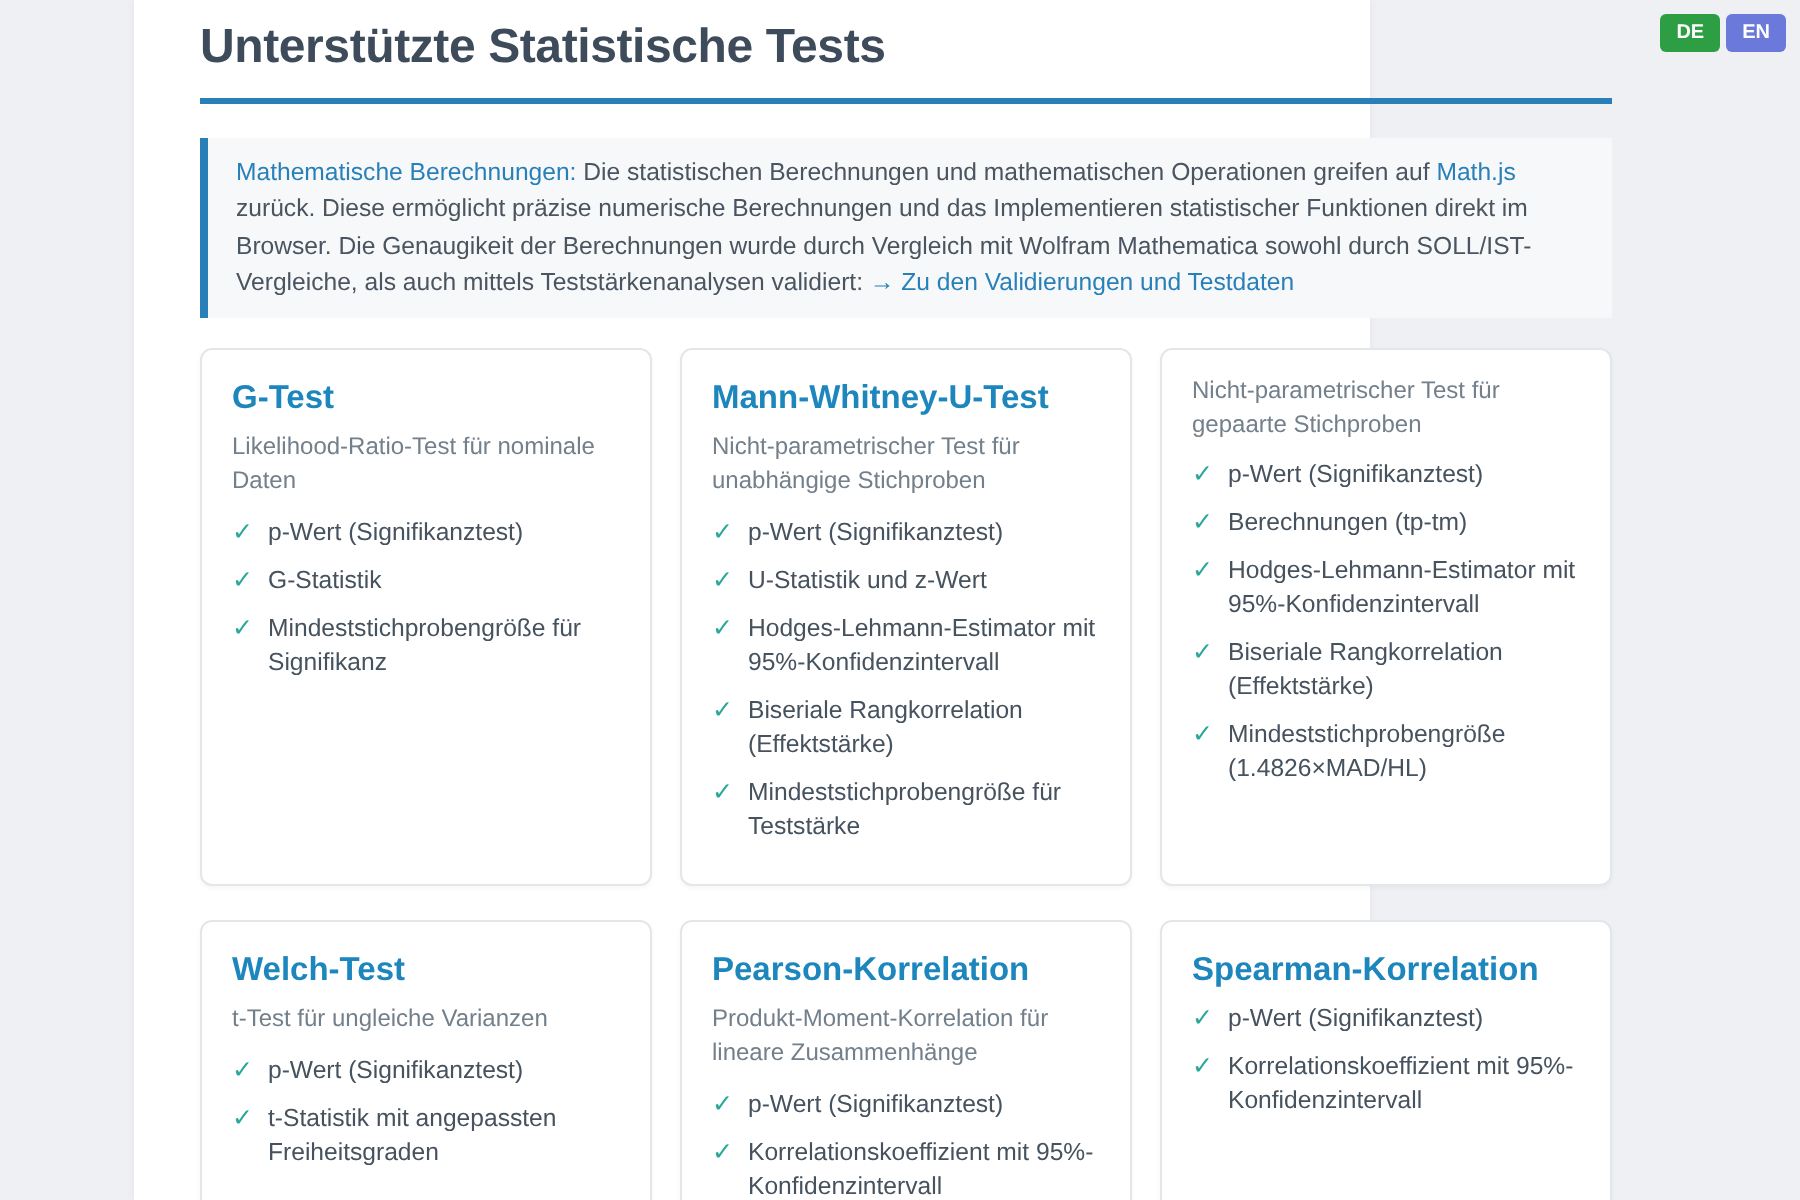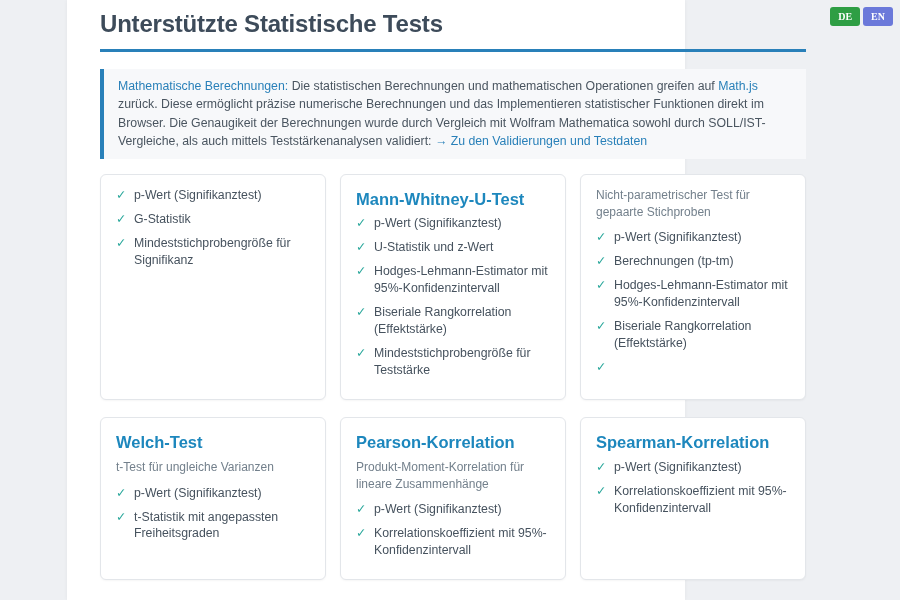--- a/index.html
+++ b/index.html
@@ -45,21 +45,21 @@
   }
 
   .lang-switcher {
     position: absolute; top: 7px; right: 7px;
     display: flex; gap: 3px;
   }
   .lang-btn {
     border: none; border-radius: 3px;
     color: #ffffff; font-weight: bold;
     font-size: 10px; padding: 4px 8px;
-    cursor: pointer; font-family: Liberation Serif, serif; text-align: center;
+    cursor: pointer; font-family: Liberation Sans, sans-serif; text-align: center;
   }
   .lang-btn.de { background: var(--de-green); }
   .lang-btn.en { background: var(--en-blue); }
 
   .info-box {
     background: var(--info-bg);
     border-left: 4px solid var(--link-blue);
     padding: 8px 14px;
     font-size: 12.3px; line-height: 1.5;
     color: #4a5560;
@@ -123,46 +123,49 @@
       <h1 class="page-title">Unterstützte Statistische Tests</h1>
 
       <div class="title-rule"></div>
 
       <div class="info-box">
         <span class="info-label">Mathematische Berechnungen:</span><span> Die statistischen Berechnungen und mathematischen Operationen greifen auf </span><a>Math.js</a><span> zurück. Diese ermöglicht präzise numerische Berechnungen und das Implementieren statistischer Funktionen direkt im Browser. Die Genaugikeit der Berechnungen wurde durch Vergleich mit Wolfram Mathematica sowohl durch SOLL/IST-Vergleiche, als auch mittels Teststärkenanalysen validiert: </span><a>→ Zu den Validierungen und Testdaten</a>
       </div>
 
       <div class="cards-grid">
   <div class="test-card">
+    <div class="card-title">G-Test</div>
+    <div class="card-subtitle">Likelihood-Ratio-Test für nominale Daten</div>
     <ul class="feature-list">
               <li><span class="check">✓</span><span>p-Wert (Signifikanztest)</span></li>
               <li><span class="check">✓</span><span>G-Statistik</span></li>
               <li><span class="check">✓</span><span>Mindeststichprobengröße für Signifikanz</span></li>
             </ul>
   </div>
 
   <div class="test-card">
     <div class="card-title">Mann-Whitney-U-Test</div>
+    <div class="card-subtitle">Nicht-parametrischer Test für unabhängige Stichproben</div>
     <ul class="feature-list">
               <li><span class="check">✓</span><span>p-Wert (Signifikanztest)</span></li>
               <li><span class="check">✓</span><span>U-Statistik und z-Wert</span></li>
               <li><span class="check">✓</span><span>Hodges-Lehmann-Estimator mit 95%-Konfidenzintervall</span></li>
               <li><span class="check">✓</span><span>Biseriale Rangkorrelation (Effektstärke)</span></li>
               <li><span class="check">✓</span><span>Mindeststichprobengröße für Teststärke</span></li>
             </ul>
   </div>
 
   <div class="test-card">
     <div class="card-subtitle">Nicht-parametrischer Test für gepaarte Stichproben</div>
     <ul class="feature-list">
               <li><span class="check">✓</span><span>p-Wert (Signifikanztest)</span></li>
               <li><span class="check">✓</span><span>Berechnungen (tp-tm)</span></li>
               <li><span class="check">✓</span><span>Hodges-Lehmann-Estimator mit 95%-Konfidenzintervall</span></li>
               <li><span class="check">✓</span><span>Biseriale Rangkorrelation (Effektstärke)</span></li>
-              <li><span class="check">✓</span></li>
+              <li><span class="check">✓</span><span>Mindeststichprobengröße (1.4826×MAD/HL)</span></li>
             </ul>
   </div>
 
   <div class="test-card">
     <div class="card-title">Welch-Test</div>
     <div class="card-subtitle">t-Test für ungleiche Varianzen</div>
     <ul class="feature-list">
               <li><span class="check">✓</span><span>p-Wert (Signifikanztest)</span></li>
               <li><span class="check">✓</span><span>t-Statistik mit angepassten Freiheitsgraden</span></li>
             </ul>

